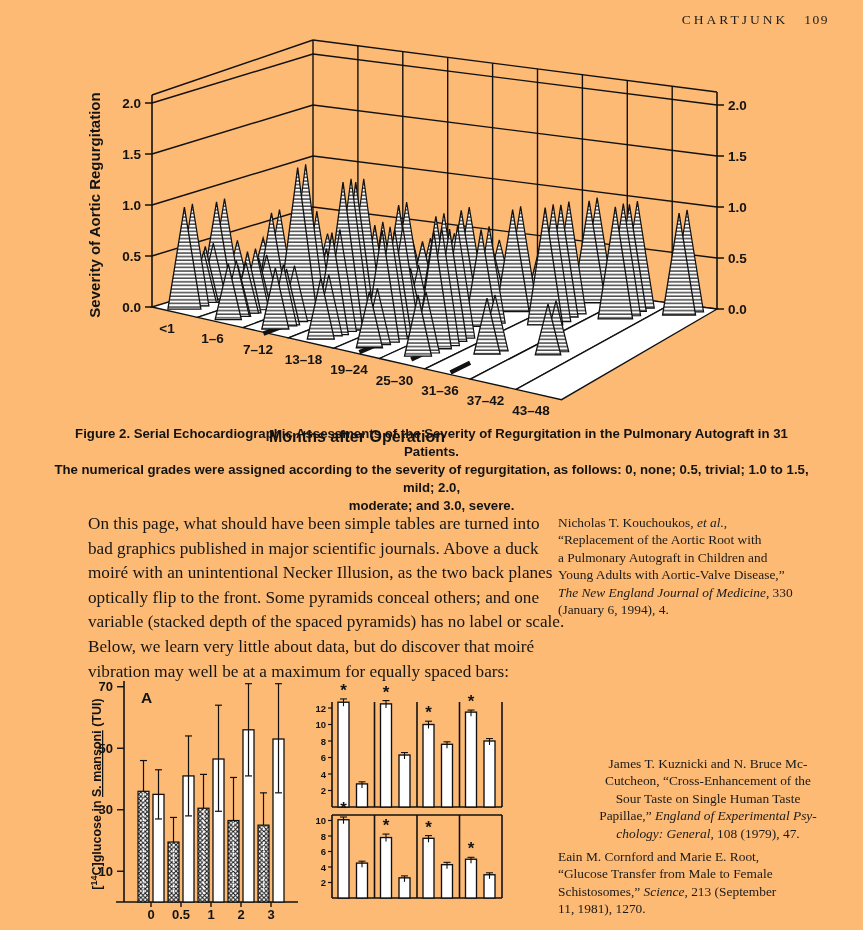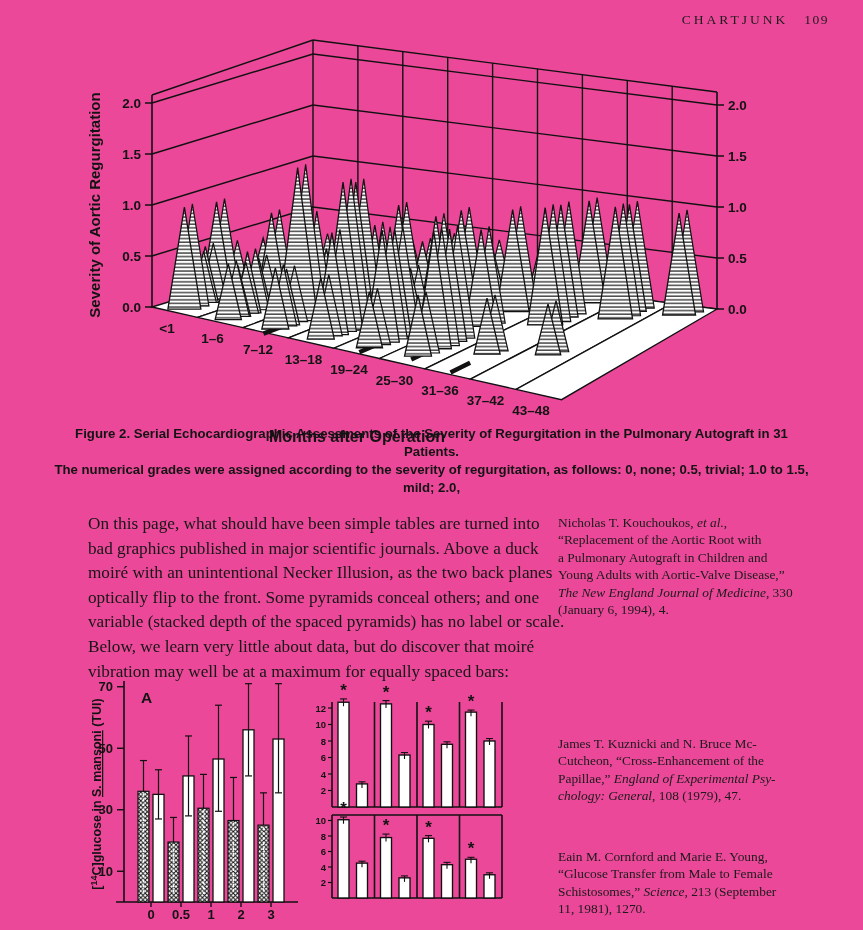--- a/index.html
+++ b/index.html
@@ -1,16 +1,16 @@
 <!DOCTYPE html>
 <html><head>
 <meta charset="utf-8">
 <style>
   html,body{margin:0;padding:0;background:#ffffff;}
-  #page{position:relative;width:863px;height:930px;background:#ec4899;overflow:hidden;
+  #page{position:relative;width:863px;height:930px;background:#fdba74;overflow:hidden;
         font-family:"Liberation Serif",serif;color:#161616;}
   #gfx{position:absolute;left:0;top:0;width:863px;height:930px;}
   .hdr{position:absolute;top:12px;right:34px;font-size:13.5px;letter-spacing:3px;color:#1c1c1c;}
   .hdr .pgnum{margin-left:16px;letter-spacing:1.5px;}
   .caption{position:absolute;top:425px;left:48px;right:48px;text-align:center;
            font-family:"Liberation Sans",sans-serif;font-weight:700;font-size:13.2px;line-height:18px;color:#131313;}
   .bodytext{position:absolute;left:88px;top:512px;font-size:17.2px;line-height:24.6px;color:#151515;}
   .bodytext div{white-space:nowrap;}
   .cite{position:absolute;left:558px;width:300px;font-size:13.4px;line-height:17.4px;color:#1a1a1a;}
   .cite div{white-space:nowrap;}
@@ -380,20 +380,21 @@
           <rect x="484" y="874.75" width="11" height="23.25" fill="#fff" stroke="#111" stroke-width="1.35"></rect>
           <line x1="489.5" y1="872.8125" x2="489.5" y2="878.75" stroke="#111" stroke-width="1.1"></line>
           <line x1="486" y1="872.8125" x2="493" y2="872.8125" stroke="#111" stroke-width="1.1"></line>
         </g>
       </g>
   </svg>
 
   <div class="caption">
     <div>Figure 2. Serial Echocardiographic Assessments of the Severity of Regurgitation in the Pulmonary Autograft in 31 Patients.</div>
     <div>The numerical grades were assigned according to the severity of regurgitation, as follows: 0, none; 0.5, trivial; 1.0 to 1.5, mild; 2.0,</div>
+    <div>moderate; and 3.0, severe.</div>
   </div>
 
   <div class="bodytext">
     <div>On this page, what should have been simple tables are turned into</div>
     <div>bad graphics published in major scientific journals. Above a duck</div>
     <div>moiré with an unintentional Necker Illusion, as the two back planes</div>
     <div>optically flip to the front. Some pyramids conceal others; and one</div>
     <div>variable (stacked depth of the spaced pyramids) has no label or scale.</div>
     <div>Below, we learn very little about data, but do discover that moiré</div>
     <div>vibration may well be at a maximum for equally spaced bars:</div>
@@ -401,27 +402,28 @@
 
   <div id="citations">
       <div class="cite" style="top: 514px;">
         <div><span>Nicholas T. Kouchoukos, </span><em>et al.</em><span>,</span></div>
         <div><span>“Replacement of the Aortic Root with</span></div>
         <div><span>a Pulmonary Autograft in Children and</span></div>
         <div><span>Young Adults with Aortic-Valve Disease,”</span></div>
         <div><em>The New England Journal of Medicine</em><span>, 330</span></div>
         <div><span>(January 6, 1994), 4.</span></div>
       </div>
-      <div class="cite" style="top: 735px;">
+      <div class="cite" style="top: 755px; text-align: center;">
         <div><span>James T. Kuznicki and N. Bruce Mc-</span></div>
         <div><span>Cutcheon, “Cross-Enhancement of the</span></div>
+        <div><span>Sour Taste on Single Human Taste</span></div>
         <div><span>Papillae,” </span><em>England of Experimental Psy-</em></div>
         <div><em>chology: General</em><span>, 108 (1979), 47.</span></div>
       </div>
       <div class="cite" style="top: 848px;">
-        <div><span>Eain M. Cornford and Marie E. Young,</span></div>
+        <div><span>Eain M. Cornford and Marie E. Root,</span></div>
         <div><span>“Glucose Transfer from Male to Female</span></div>
         <div><span>Schistosomes,” </span><em>Science</em><span>, 213 (September</span></div>
         <div><span>11, 1981), 1270.</span></div>
       </div>
     </div>
 
 </div>
 
 </body></html>

